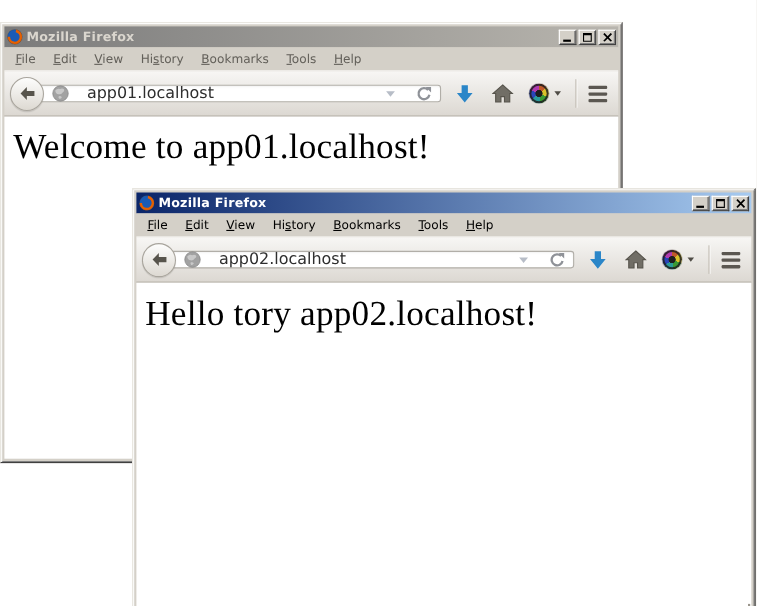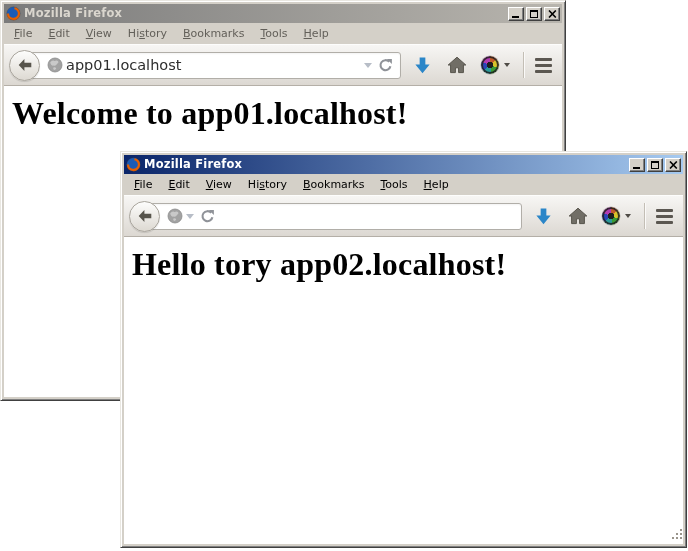--- a/index.html
+++ b/index.html
@@ -2,21 +2,21 @@
 <html style="--chrome: #d4d0c8; --active-title-from: #0a2569; --active-title-to: #a6caf0; --inactive-title-from: #7b7b7b; --inactive-title-to: #b8b5ae; --toolbar-from: #f7f6f4; --toolbar-to: #dcd8d2; --accent-download: #2b86c8;"><head>
 <meta charset="utf-8">
 <style>
   html,body{margin:0;padding:0;}
   body{width:688px;height:551px;background:#fff;overflow:hidden;position:relative;
        font-family:"DejaVu Sans",sans-serif;}
 
   .window{position:absolute;box-sizing:border-box;background:var(--chrome,#d4d0c8);
     border:1px solid;border-color:#e9e7e1 #404040 #404040 #e9e7e1;
     box-shadow:inset 1px 1px 0 #ffffff, inset -1px -1px 0 #808080;
-    padding:3px;display:flex;flex-direction:column;}
+    padding:3px;display:flex;flex-direction:column;margin-top:20px;}
   #win-app01{left:0;top:0;width:566px;height:401px;z-index:1;}
   #win-app02{left:120px;top:151px;width:567px;height:397px;z-index:2;}
 
   .titlebar{flex:0 0 19px;height:19px;display:flex;align-items:center;gap:3px;padding:0 2px;
     background:linear-gradient(90deg,var(--active-title-from,#0a2569),var(--active-title-to,#a6caf0));}
   .inactive .titlebar{background:linear-gradient(90deg,var(--inactive-title-from,#7b7b7b),var(--inactive-title-to,#b8b5ae));}
   .title{flex:1;font-size:11.5px;font-weight:bold;color:#fff;white-space:nowrap;letter-spacing:.2px;padding-bottom:1px;}
   .inactive .title{color:#dad6ce;}
   .controls{display:flex;gap:2px;}
   .win-btn{width:16px;height:14px;box-sizing:border-box;background:var(--chrome,#d4d0c8);
@@ -31,43 +31,43 @@
   .inactive .menu-item{color:#63605a;}
   .menu-item u{text-decoration:underline;}
 
   .toolbar{flex:0 0 40px;height:40px;display:flex;align-items:center;
     background:linear-gradient(var(--toolbar-from,#f7f6f4),var(--toolbar-to,#dcd8d2));
     border-top:1px solid #fdfdfc;border-bottom:1px solid #b4afa7;padding:0 10px 0 5px;}
   .icon-btn{background:none;border:0;padding:0;display:grid;place-items:center;cursor:default;}
   .back-btn{width:31px;height:31px;border-radius:50%;
     background:linear-gradient(#fdfdfc,#ddd9d2);border:1px solid #a9a59d;
     box-shadow:0 1px 1px rgba(0,0,0,.12);position:relative;z-index:1;margin-right:-16px;flex:0 0 auto;}
-  .urlbar{flex:1;height:27px;box-sizing:border-box;background:#fff;border:1px solid #b1aea8;border-radius:3px;
-    display:flex;align-items:center;padding:0 7px 0 22px;gap:3px;min-width:0;
+  .urlbar{flex:1;height:16px;box-sizing:border-box;background:#fff;border:1px solid #b1aea8;border-radius:3px;
+    display:flex;align-items:center;padding:0 7px 0 22px;gap:16px;min-width:0;
     box-shadow:inset 0 1px 2px rgba(0,0,0,.05);}
   .url-input{flex:1;min-width:0;border:0;outline:0;background:transparent;
     font-family:"DejaVu Sans",sans-serif;font-size:14.5px;color:#2e2e2e;padding:0 0 1px 0;}
   .url-drop{width:0;height:0;border-left:4.5px solid transparent;border-right:4.5px solid transparent;
     border-top:5.5px solid #b7bdc7;margin-right:3px;}
   .tool-btn-download{margin-left:12px;}
   .tool-btn-home{margin-left:15px;}
   .addon-btn{display:flex;align-items:center;margin-left:14px;}
   .colorwheel{width:18px;height:18px;border-radius:50%;
     background:radial-gradient(circle at 50% 50%, #1e1e1e 0 3px, rgba(0,0,0,0) 3.5px),
       conic-gradient(#c05a2a 0 50deg,#d8c22a 50deg 110deg,#3a9a35 110deg 170deg,#2a9a9a 170deg 230deg,#2a44b8 230deg 290deg,#b03ab0 290deg 360deg);
     box-shadow:inset 0 0 0 2px rgba(30,30,30,.85), 0 0 0 .5px rgba(0,0,0,.25);}
   .caret{width:0;height:0;border-left:3.5px solid transparent;border-right:3.5px solid transparent;
     border-top:4px solid #4f4c46;margin-left:5px;}
   .toolbar-sep{width:1px;height:26px;background:#c3beb5;box-shadow:1px 0 0 #fbfaf9;margin:0 11px 0 13px;}
   .hamburger{display:flex;flex-direction:column;gap:3px;}
   .hamburger span{width:17px;height:3px;background:#5b5751;border-radius:1px;}
 
   .content{flex:1;background:#fff;overflow:hidden;position:relative;}
   h1.page-heading{margin:9px 0 0 8px;font-family:"Liberation Serif",serif;font-size:32px;
-    font-weight:bold;color:#000;letter-spacing:.2px;white-space:nowrap;}
+    font-weight:normal;color:#000;letter-spacing:.2px;white-space:nowrap;}
   .resize-grip{position:absolute;right:2px;bottom:2px;z-index:3;}
 </style>
 </head>
 <body>
 
 <div class="window inactive" id="win-app01">
   <div class="titlebar">
     <span style="display:grid;place-items:center;">
       <svg width="15" height="15" viewBox="0 0 16 16">
         <circle cx="8" cy="8" r="7.2" fill="#1a5bb5"></circle>
@@ -197,20 +197,21 @@
       </svg>
     </button>
     <div class="urlbar">
       <button class="icon-btn">
         <svg width="16" height="16" viewBox="0 0 16 16">
           <circle cx="8" cy="8" r="7" fill="#a2a2a2" stroke="#8b8b8b" stroke-width=".8"></circle>
           <path d="M3.2 5.2 q2.2-2.4 4.4-1.2 q2-1 3.6.2 q.8 1.8-1 2.6 q-1.4 2.4-3.6 1.8 q-2.8.4-3.4-3.4z" fill="#c9c9c9"></path>
           <path d="M6.4 10.4 q2.4-.4 2.8 1.2 q-.8 1.6-2.4 1.2 q-1-1-0.4-2.4z" fill="#c9c9c9"></path>
         </svg>
       </button>
+      <input class="url-input" value="app02.localhost" style="">
       <button class="icon-btn">
         <span class="url-drop"></span>
       </button>
       <button class="icon-btn">
         <svg width="15" height="15" viewBox="0 0 15 15">
           <path d="M12.4 8.2 a5 5 0 1 1 -1.2 -4.4" fill="none" stroke="#8f9298" stroke-width="2.1"></path>
           <path d="M8.9 1 h5 v5 z" fill="#8f9298"></path>
         </svg>
       </button>
     </div>

